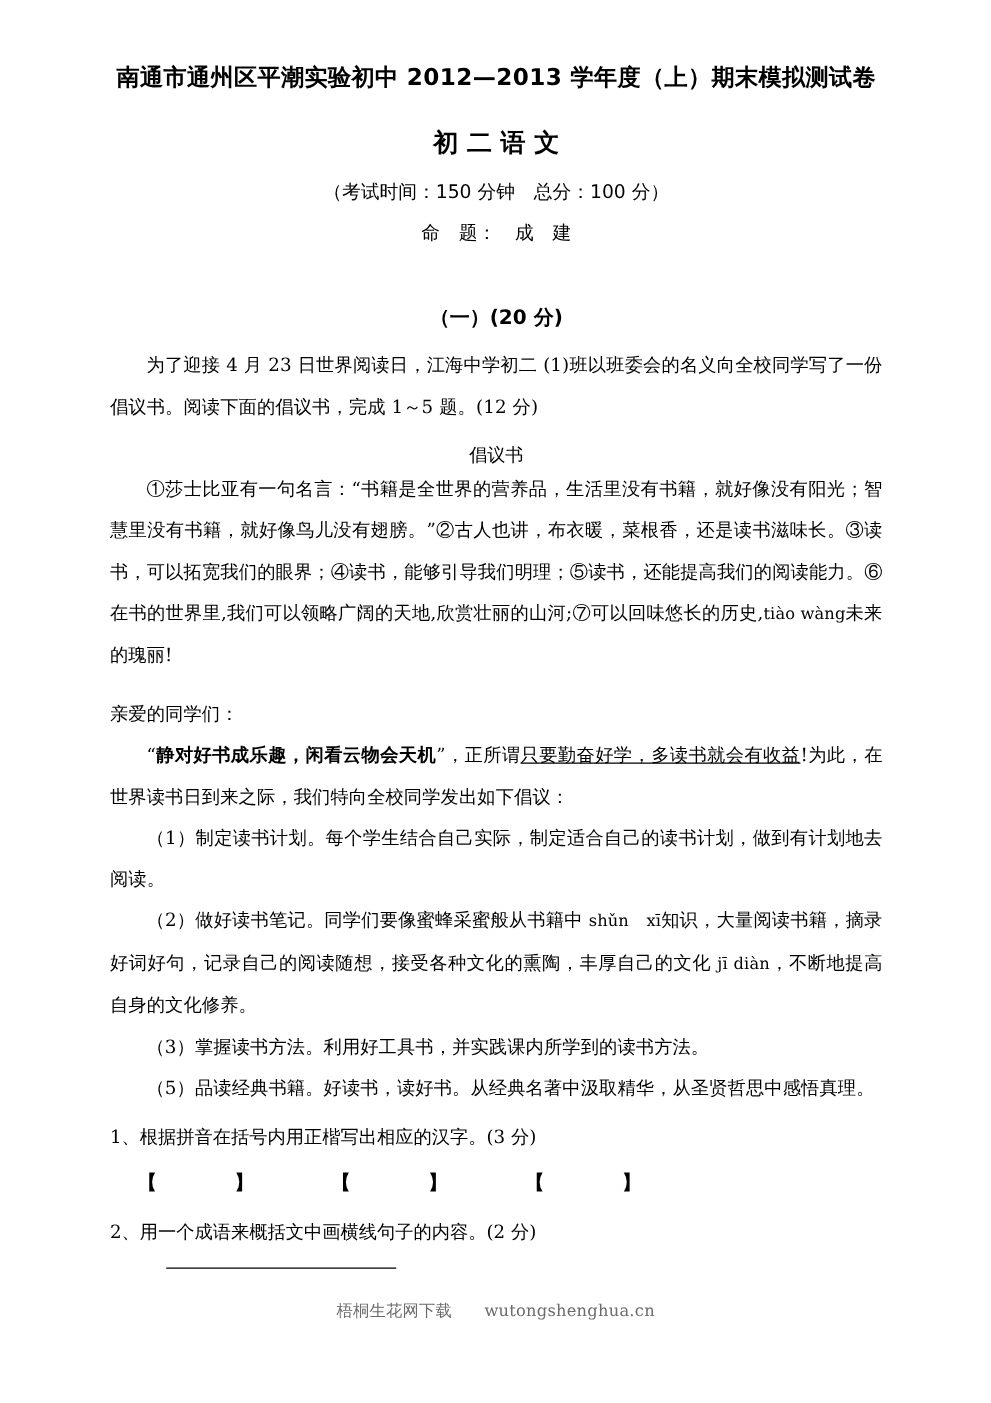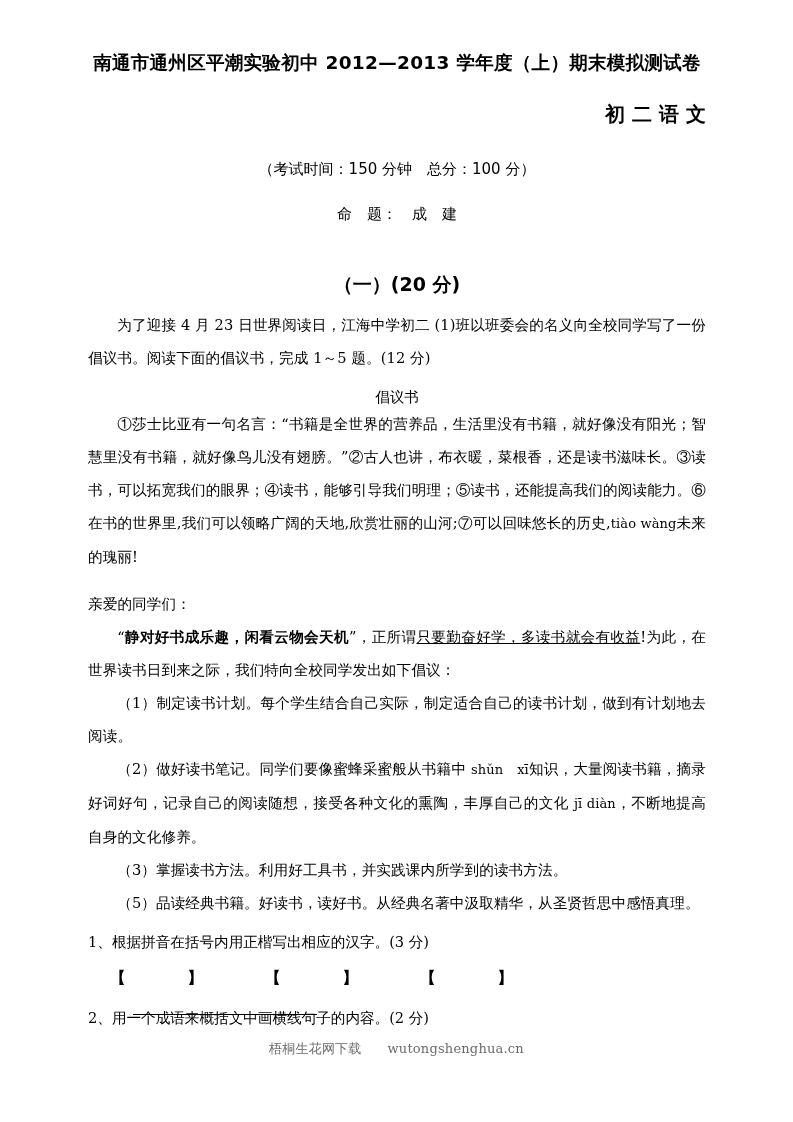--- a/index.html
+++ b/index.html
@@ -42,47 +42,47 @@
     margin: 0;
     padding-top: 52px;
     line-height: 1.2;
     white-space: nowrap;
   }
 
   .doc-subtitle {
     font-family: "DejaVu Sans", "Liberation Sans", sans-serif;
     font-size: 20px;
     font-weight: bold;
-    text-align: right;
+    text-align: center;
     margin: 0;
     padding-top: 28px;
     line-height: 1.2;
   }
 
   .exam-info {
     font-family: "DejaVu Sans", "Liberation Sans", sans-serif;
     font-size: 15px;
     text-align: center;
-    margin: 16px;
+    margin: 0;
     padding-top: 18px;
     line-height: 1.3;
   }
 
   .author-line {
     font-family: "DejaVu Sans", "Liberation Sans", sans-serif;
     font-size: 15px;
     text-align: center;
     margin: 4px;
     padding-top: 9px;
     line-height: 1.3;
   }
 
   .section-heading {
     font-family: "DejaVu Sans", "Liberation Sans", sans-serif;
-    font-size: 19px;
+    font-size: 16px;
     font-weight: bold;
     text-align: center;
     margin: 0;
     padding-top: 44px;
     line-height: 1.3;
   }
 
   .letter-title {
     font-family: "DejaVu Sans", "Liberation Sans", sans-serif;
     font-size: 14.5px;

